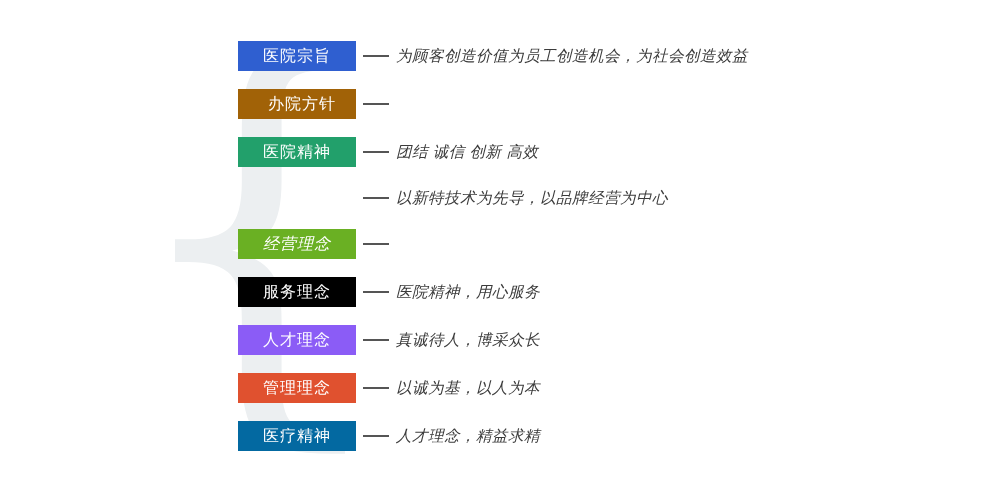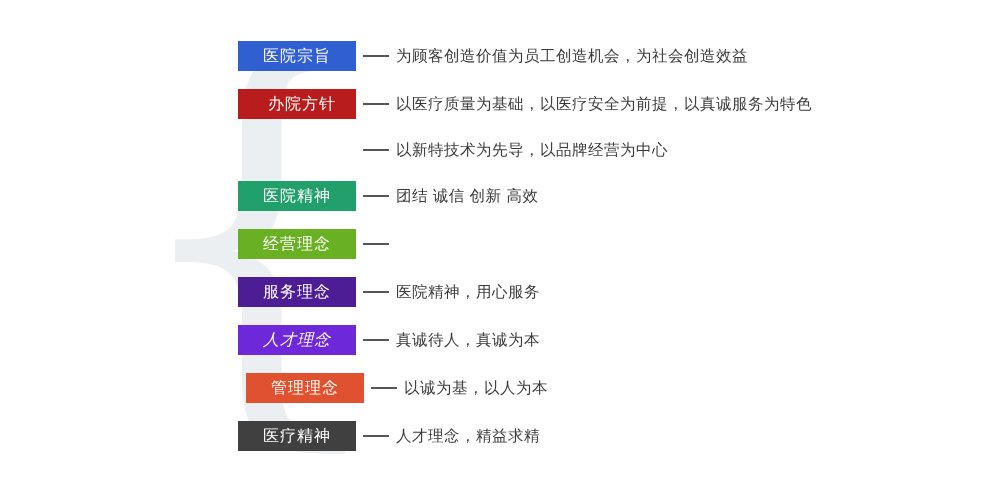--- a/index.html
+++ b/index.html
@@ -66,20 +66,21 @@
     display: block;
     width: 26px;
     height: 0;
     border-top: 2px solid #555555;
   }
   .desc {
     font-size: 15.5px;
     color: #3b3b3b;
     white-space: nowrap;
     letter-spacing: 0.5px;
+    font-style: italic;
   }
   
   .row.cont .tag {
     visibility: hidden;
   }
   .row.cont { height: 44px; }
 </style>
 </head>
 <body>
 
@@ -91,76 +92,75 @@
 
     <div class="row">
       <div class="tag" style="background: rgb(47, 95, 208);">医院宗旨</div>
       <div class="dash">
           <i></i>
         </div>
       <div class="desc">为顾客创造价值为员工创造机会，为社会创造效益</div>
     </div>
 
     <div class="row">
-      <div class="tag" style="background: #b91c1c; padding-left: 10px;">办院方针</div>
+      <div class="tag" style="background: #a16207; padding-left: 10px;">办院方针</div>
       <div class="dash">
           <i></i>
         </div>
-      <div class="desc">以医疗质量为基础，以医疗安全为前提，以真诚服务为特色</div>
+    </div>
+
+    <div class="row">
+      <div class="tag" style="background: rgb(34, 160, 107);">医院精神</div>
+      <div class="dash">
+          <i></i>
+        </div>
+      <div class="desc">团结 诚信 创新 高效</div>
     </div>
 
     <div class="row cont">
       <div class="tag" style="background: rgb(61, 154, 232);"></div>
       <div class="dash">
           <i></i>
         </div>
       <div class="desc">以新特技术为先导，以品牌经营为中心</div>
     </div>
 
     <div class="row">
-      <div class="tag" style="background: rgb(34, 160, 107);">医院精神</div>
-      <div class="dash">
-          <i></i>
-        </div>
-      <div class="desc">团结 诚信 创新 高效</div>
-    </div>
-
-    <div class="row">
-      <div class="tag" style="background: rgb(106, 176, 35);">经营理念</div>
+      <div class="tag" style="background: rgb(106, 176, 35); font-style: italic;">经营理念</div>
       <div class="dash">
           <i></i>
         </div>
     </div>
 
     <div class="row">
-      <div class="tag" style="background: #4c1d95;">服务理念</div>
+      <div class="tag" style="background: #000000;">服务理念</div>
       <div class="dash">
           <i></i>
         </div>
       <div class="desc">医院精神，用心服务</div>
     </div>
 
     <div class="row">
-      <div class="tag" style="background: #6d28d9; font-style: italic;">人才理念</div>
+      <div class="tag" style="background: #8b5cf6;">人才理念</div>
       <div class="dash">
           <i></i>
         </div>
-      <div class="desc">真诚待人，真诚为本</div>
+      <div class="desc">真诚待人，博采众长</div>
     </div>
 
     <div class="row">
-      <div class="tag" style="background: rgb(224, 81, 47); margin-left: 8px;">管理理念</div>
+      <div class="tag" style="background: rgb(224, 81, 47);">管理理念</div>
       <div class="dash">
           <i></i>
         </div>
       <div class="desc">以诚为基，以人为本</div>
     </div>
 
     <div class="row">
-      <div class="tag" style="background: #404040;">医疗精神</div>
+      <div class="tag" style="background: #0369a1;">医疗精神</div>
       <div class="dash">
           <i></i>
         </div>
       <div class="desc">人才理念，精益求精</div>
     </div>
 
   </div>
 </div>
 
 </body></html>

